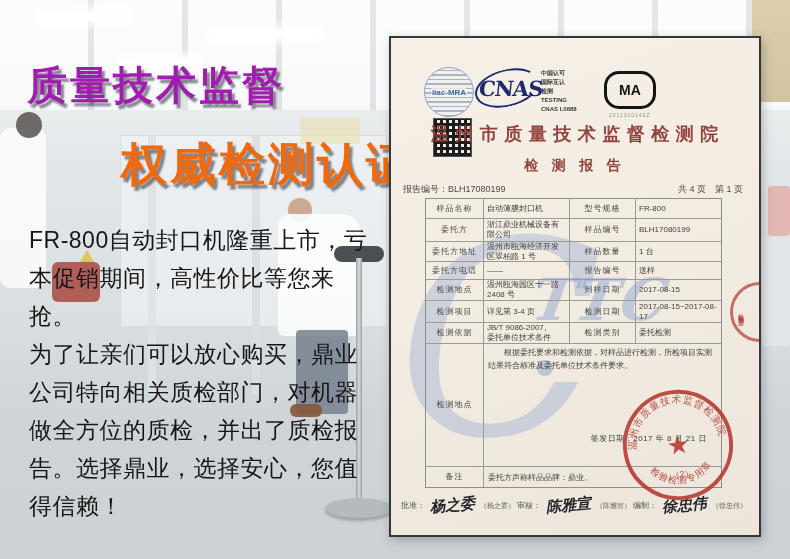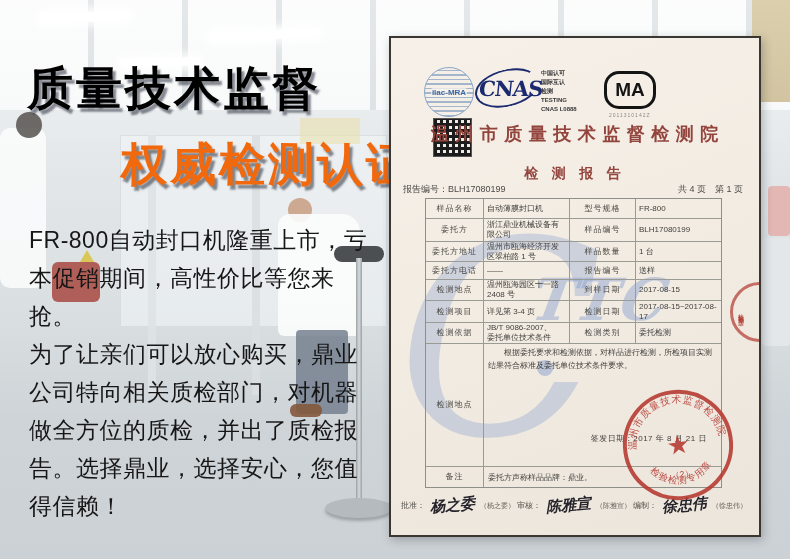--- a/index.html
+++ b/index.html
@@ -12,21 +12,21 @@
   .ceiling{position:absolute;left:0;top:0;width:100%;height:110px;
       background:
         repeating-linear-gradient(90deg,rgba(255,255,255,.85) 0 88px,rgba(205,211,214,.55) 88px 94px),
         linear-gradient(180deg,#f8fafa,#eef1f2);opacity:.8;}
   .light{position:absolute;background:#ffffff;box-shadow:0 0 10px 4px rgba(255,255,255,.9);border-radius:3px;}
   .shape{position:absolute;}
   .shelving{background:rgba(243,246,247,.55);border:1px solid rgba(200,206,210,.5);}
 
   
   .hero-title1{position:absolute;left:27px;top:58px;z-index:2;
-      font-size:46px;font-weight:900;letter-spacing:3px;color:#000000;
+      font-size:40px;font-weight:900;letter-spacing:3px;color:#a21caf;
       text-shadow:3px 4px 2px rgba(18,24,40,.5);}
   .hero-title2{position:absolute;left:88px;top:134px;z-index:2;
       font-size:46px;font-weight:900;letter-spacing:3px;color:#f2690d;
       text-shadow:3px 4px 2px rgba(18,24,40,.5);margin-left:33px;}
   .hero-paragraph{position:absolute;left:29px;top:221px;width:352px;z-index:2;
       font-size:23px;line-height:38px;letter-spacing:.5px;color:#161616;white-space:pre-line;}
 
   
   .cert{position:absolute;left:389px;top:36px;width:372px;height:501px;z-index:3;
       box-sizing:border-box;border:2px solid #3a3733;overflow:hidden;
@@ -50,32 +50,32 @@
   .ilac span{font-size:8px;font-weight:bold;color:#3f66a0;background:rgba(245,243,238,.75);
       padding:0 1px;border-radius:2px;}
   .cnas-logo{position:absolute;left:88px;top:38px;z-index:2;font-family:"DejaVu Serif",serif;
       font-size:21px;font-weight:900;color:#1b2a6e;transform:skewX(-6deg);letter-spacing:-1px;}
   .cnas-logo::after{content:"";position:absolute;left:-4px;top:-7px;width:60px;height:34px;
       border:2px solid #1b2a6e;border-radius:50%;border-right-color:transparent;transform:rotate(-12deg);}
   .cnas-caption{position:absolute;left:150px;top:31px;z-index:2;font-size:6px;line-height:1.5;
       color:#38383a;white-space:pre-line;font-weight:bold;}
   .cma{position:absolute;left:213px;top:33px;z-index:2;width:46px;height:32px;
       border:3px solid #141414;border-radius:15px;display:flex;align-items:center;justify-content:center;}
-  .cma span{font-size:19px;font-weight:900;color:#141414;letter-spacing:0;}
+  .cma span{font-size:14px;font-weight:900;color:#141414;letter-spacing:0;}
   .cma-number{position:absolute;left:218px;top:74px;z-index:2;font-size:5px;color:#8e8a83;letter-spacing:1px;}
   .qr{position:absolute;left:42px;top:80px;width:37px;height:37px;z-index:2;background:#efece6;
       border:1px solid #555;
       background-image:
         repeating-linear-gradient(0deg,#1c1c1c 0 3px,transparent 3px 6px),
         repeating-linear-gradient(90deg,#1c1c1c 0 3px,transparent 3px 6px);}
 
   .cert-institute{position:absolute;left:0;right:0;top:84px;text-align:center;z-index:2;
       font-family:"Liberation Serif",serif;font-size:18px;font-weight:bold;letter-spacing:1px;color:#93443c;}
   .cert-report-title{position:absolute;left:0;right:0;top:119px;text-align:center;z-index:2;
-      font-family:"Liberation Serif",serif;font-size:14px;font-weight:bold;letter-spacing:5px;color:#93443c;margin-top:8px;}
+      font-family:"Liberation Serif",serif;font-size:14px;font-weight:bold;letter-spacing:5px;color:#93443c;}
   .cert-meta{position:absolute;left:12px;right:16px;top:145px;display:flex;z-index:2;
       justify-content:space-between;font-size:9px;color:#4c4a46;}
 
   
   .ctable{position:absolute;left:34px;top:160px;width:297px;z-index:2;
       box-sizing:border-box;border:1px solid #8f8f8a;}
   .trow{display:flex;box-sizing:border-box;border-bottom:1px solid #9b9b96;}
   .trow:last-child{border-bottom:none;}
   .tc{box-sizing:border-box;border-right:1px solid #9b9b96;padding:1px 3px;overflow:hidden;
       font-size:8px;line-height:1.25;color:#403e3a;display:flex;align-items:center;}

